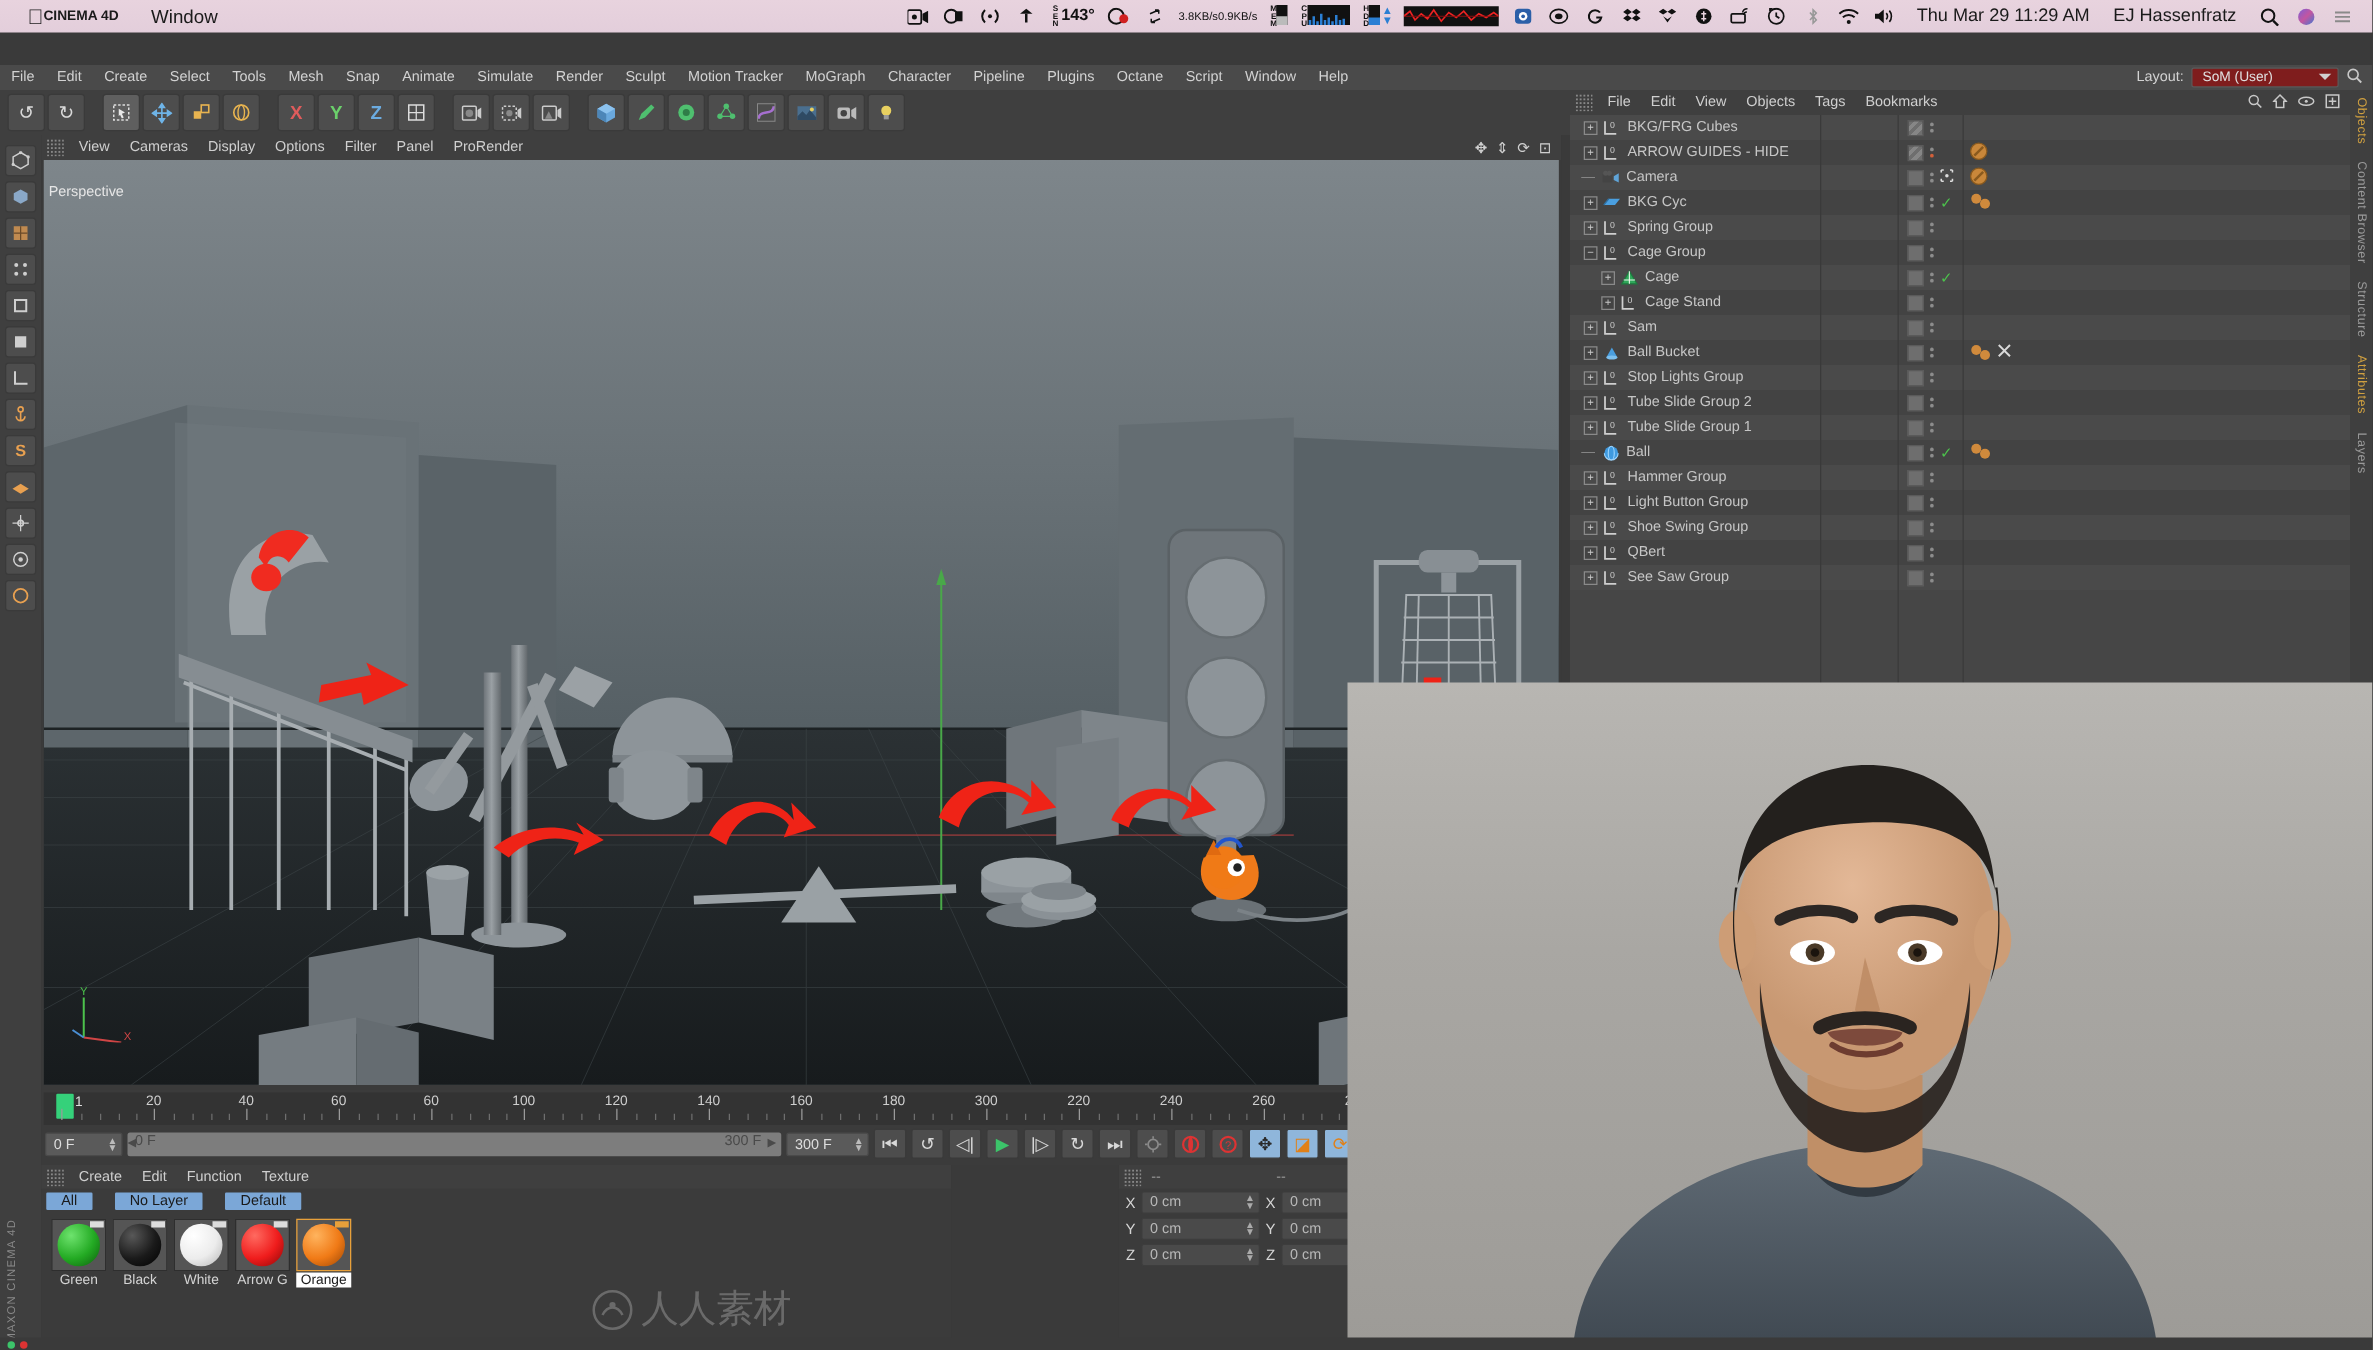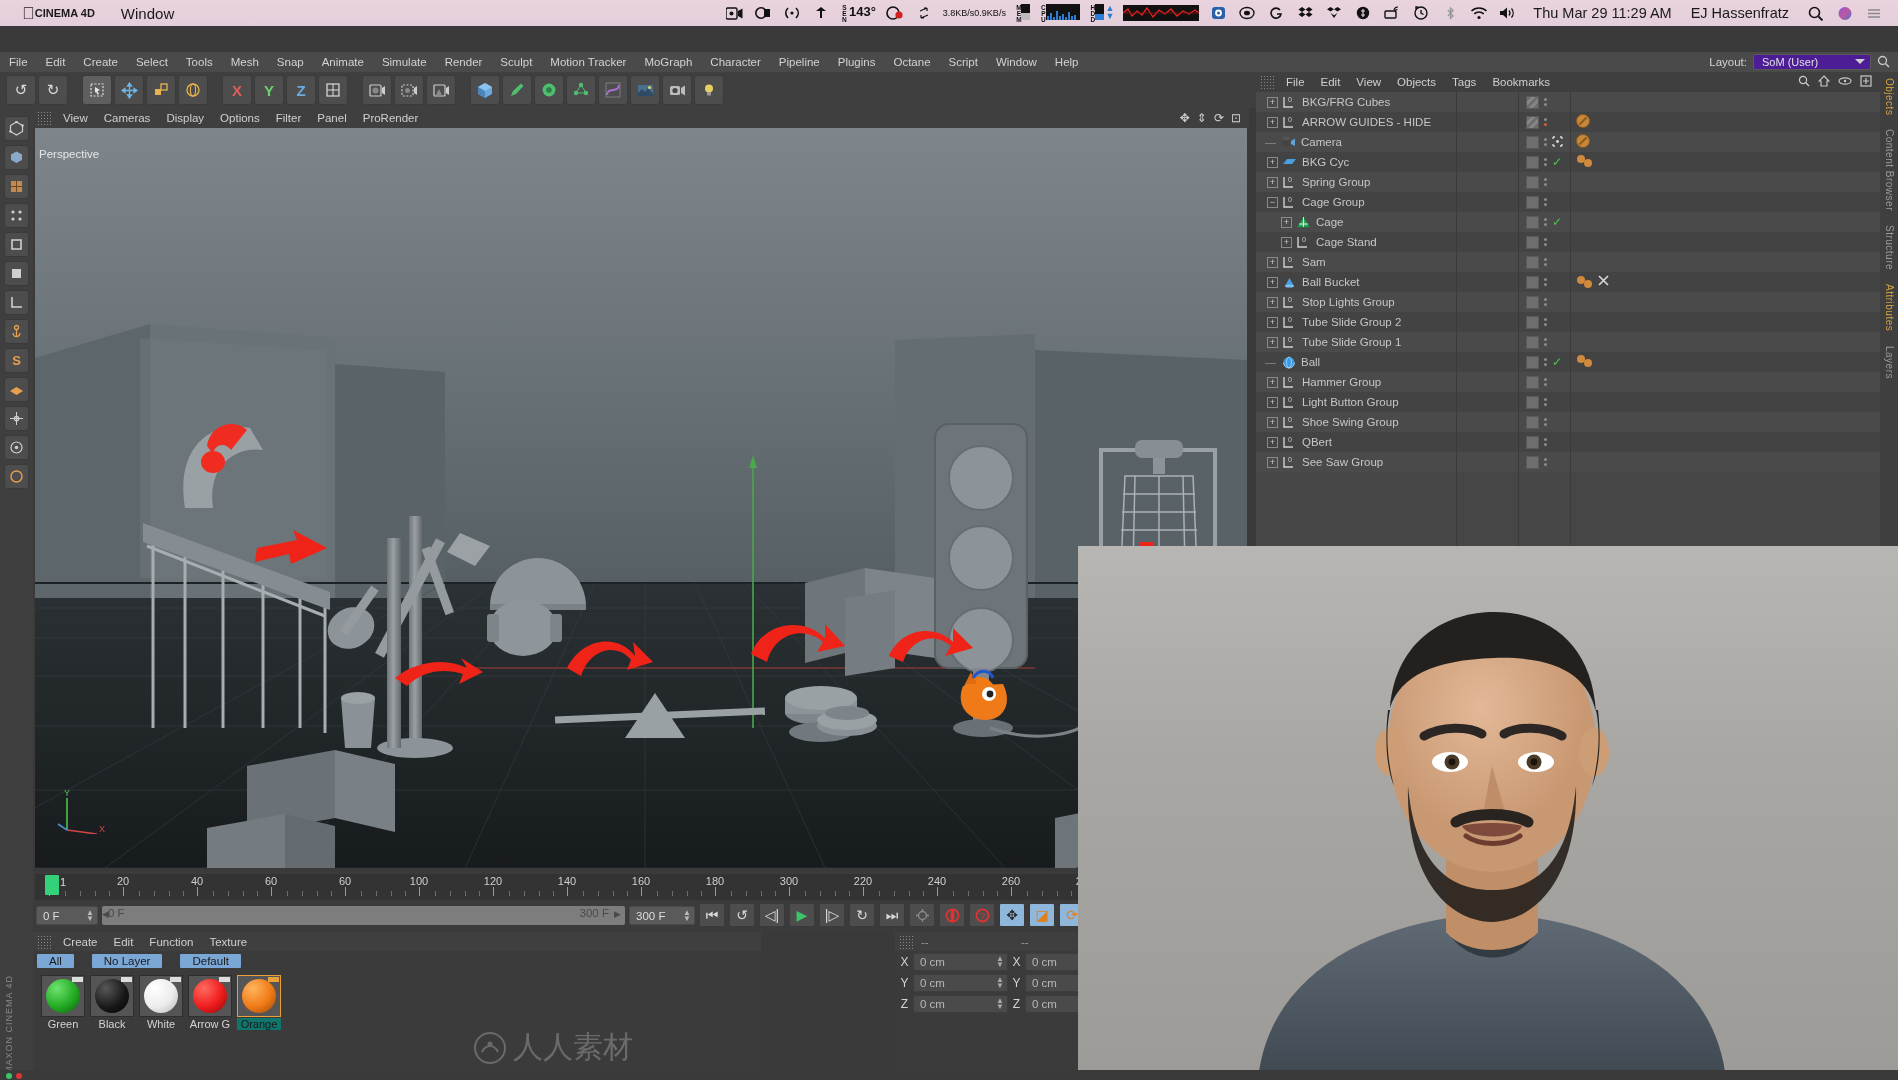--- a/index.html
+++ b/index.html
@@ -55,21 +55,21 @@
   
   .mainmenu {
     position:absolute; top:52px; left:0; width:1898px; height:20px;
     background:#4a4a4a; display:flex; align-items:center;
     font-size:11.5px; color:#d2d2d2;
   }
   .mainmenu .mi { padding:0 9px; line-height:20px; white-space:nowrap; }
   .layoutbox { position:absolute; right:8px; top:0; display:flex; align-items:center; gap:6px; height:20px;}
   .layoutbox .lbl{font-size:11.5px;}
   .layout-select {
-    width:118px; height:16px; background:#4c1d95; border:1px solid #5a5a5a;
+    width:118px; height:16px; background:#7f1d1d; border:1px solid #5a5a5a;
     border-radius:2px; font-size:11px; color:#e0e0e0; position:relative;
     padding-left:8px; line-height:15px;
   }
   .layout-select .carr { position:absolute; right:5px; top:4px; border-left:5px solid transparent; border-right:5px solid transparent; border-top:5px solid #d0d0d0; }
 
   
   .toolbar {
     position:absolute; top:72px; left:0; width:1270px; height:36px;
     background:#3f3f3f; display:flex; align-items:center; gap:2px; padding-left:6px;
   }
@@ -133,21 +133,21 @@
   .layertabs { display:flex; gap:18px; padding:3px 4px; }
   .ltab { background:#7ba7d7; color:#1a1a1a; font-size:11.5px; padding:1px 12px; border-radius:1px; }
   .swatches { display:flex; gap:5px; padding:4px 8px; }
   .sw { width:44px; }
   .sw .thumb { width:44px; height:42px; position:relative; background:#555; border:1px solid #2e2e2e;
                display:flex;align-items:center;justify-content:center;}
   .sw .ball { width:34px; height:34px; border-radius:50%; }
   .sw .tag { position:absolute; top:1px; right:1px; width:11px; height:5px; background:#ddd; }
   .sw .name { font-size:11px; color:#d4d4d4; text-align:center; margin-top:1px; white-space:nowrap; overflow:hidden; }
   .sw.sel .thumb{ border:1px solid #e8a03a; }
-  .sw.sel .name{ background:#0f766e; color:#1a1a1a; }
+  .sw.sel .name{ background:#ffffff; color:#1a1a1a; }
   .sw.sel .tag{background:#e8a03a;}
   .wm { position:absolute; left:440px; top:95px; opacity:.32; font-size:30px; color:#cfcfcf; display:flex; align-items:center; gap:6px;}
 
   
   .coordwrap { position:absolute; top:932px; left:895px; width:354px; height:148px; background:#3b3b3b; }
   .coordhead { height:19px; background:#3f3f3f; display:flex; align-items:center; font-size:11.5px; color:#9a9a9a;}
   .coordhead .grip{width:14px;height:14px;margin:0 4px;background-image:radial-gradient(#888 0.7px,transparent 0.8px);background-size:3px 3px;}
   .coordhead .c{width:100px;text-align:left;padding-left:4px;}
   .coordrow { display:flex; align-items:center; height:21px; padding:0 3px; gap:2px; }
   .cax { width:13px; font-size:12px; color:#d4d4d4; text-align:center; }

